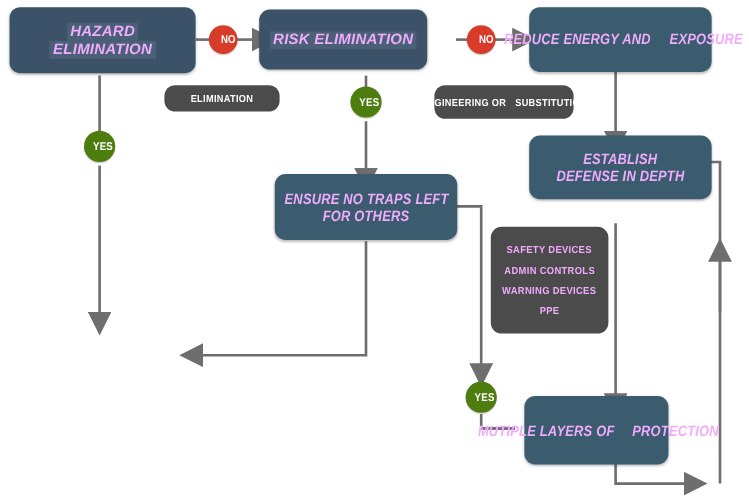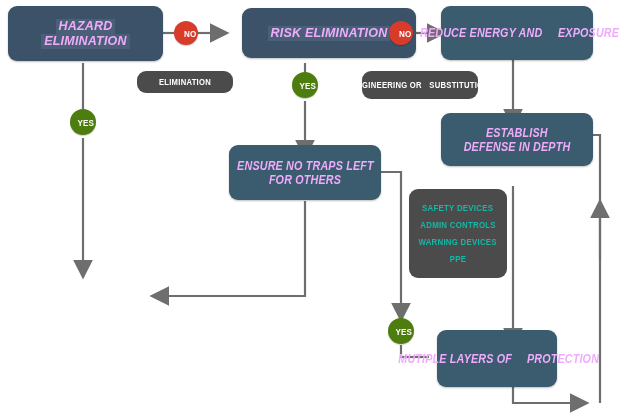--- a/index.html
+++ b/index.html
@@ -76,21 +76,21 @@
     letter-spacing:0.3px;
     transform:scaleX(0.9);
     white-space:nowrap;
   }
   
   .listcard{
     position:absolute;
     box-sizing:border-box;
     background:#4b4b4b;
     border-radius:9px;
-    color:#14b8a6;
+    color:#f0abfc;
     display:flex;
     flex-direction:column;
     align-items:center;
     justify-content:center;
     z-index:4;
   }
   .listcard .row{
     font-weight:bold;
     font-size:8.5px;
     line-height:10px;
@@ -169,21 +169,21 @@
       <path d="M600,403 L600,135 L580,135"></path>
       <path d="M600,260 L600,216" marker-end="url(#ar-u)"></path>
     </g>
   </svg>
 
   <div class="node plainface" style="left:8px;top:6px;width:155px;height:55px;flex-direction:column;">
     <span class="txt">HAZARD</span>
     <span class="txt">ELIMINATION</span>
   </div>
 
-  <div class="node plainface" style="left:242px;top:8px;width:174px;height:50px;">
+  <div class="node plainface" style="left:216px;top:8px;width:140px;height:50px;">
     <span class="txt">RISK ELIMINATION</span>
   </div>
 
   <div class="node" style="left:441px;top:6px;width:152px;height:54px;flex-direction:row;">
     <span class="txt">REDUCE ENERGY AND</span>
     <span class="txt">EXPOSURE</span>
   </div>
 
   <div class="node" style="left:441px;top:113px;width:152px;height:53px;flex-direction:column;">
     <span class="txt">ESTABLISH</span>

